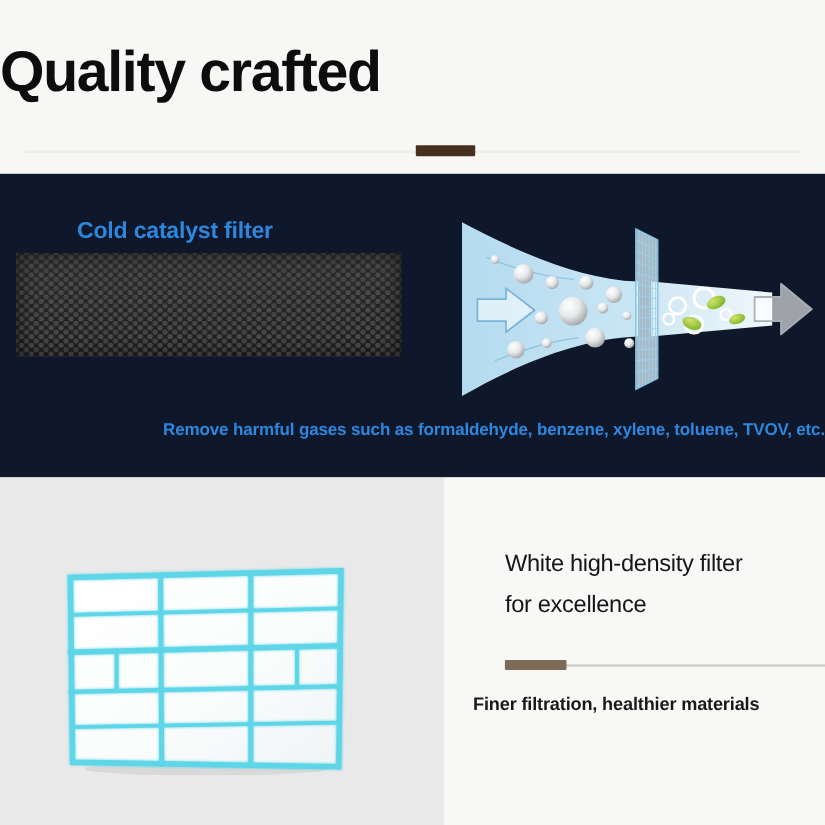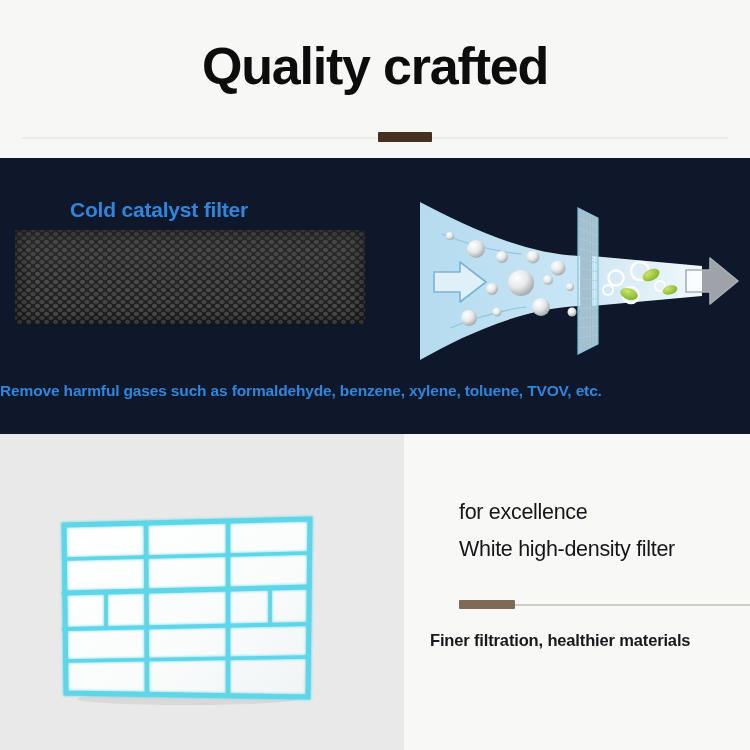--- a/index.html
+++ b/index.html
@@ -22,21 +22,21 @@
   .header {
     position: absolute;
     left: 0; top: 0;
     width: 750px; height: 158px;
     background: #f7f7f6;
   }
   .header-title {
     position: absolute;
     left: 0; top: 34px;
     width: 750px;
-    text-align: center;
+    text-align: left;
     font-family: "Liberation Sans", sans-serif;
     font-weight: 700;
     font-size: 52px;
     letter-spacing: -1.2px;
     color: #0d0d0d;
     line-height: 64px;
     white-space: nowrap;
   }
   .header-rule {
     position: absolute;
@@ -83,21 +83,21 @@
   .diagram {
     position: absolute;
     left: 402px; top: 36px;
     width: 342px; height: 172px;
   }
 
   .sec1-caption {
     position: absolute;
     left: 0; top: 224px;
     width: 750px;
-    text-align: left;
+    text-align: right;
     font-size: 15.5px;
     font-weight: 600;
     color: #2e86dd;
     letter-spacing: -0.15px;
     white-space: nowrap;
   }
 
   
   .sec2 {
     position: absolute;
@@ -270,22 +270,22 @@
           <path d="M48 84 L48 117" stroke-width="3.6"></path>
           <path d="M212 80 L212 114" stroke-width="3.6"></path>
         </g>
       </svg>
 
     </div>
     <div class="sec2-right"></div>
 
     <div style="position:absolute;left:0;top:0;width:750px;height:316px;pointer-events:none">
       <div style="position:absolute;left:459px;top:60px;width:285px;font-size:21.5px;font-weight:500;color:#15161a;line-height:37px;letter-spacing:-0.3px;">
+        <div>White high-density filter</div>
         <div>for excellence</div>
-        <div>White high-density filter</div>
       </div>
       <div style="position:absolute;left:459px;top:170px;width:291px;height:2px;background:#cfcbc5;"></div>
       <div style="position:absolute;left:459px;top:166px;width:56px;height:9px;background:#7d6b58;border-radius:1px;"></div>
       <div style="position:absolute;left:430px;top:197px;font-size:16.5px;font-weight:700;color:#18191c;letter-spacing:-0.15px;white-space:nowrap;">Finer filtration, healthier materials</div>
     </div>
   </div>
 
 </div>
 
 </body></html>

